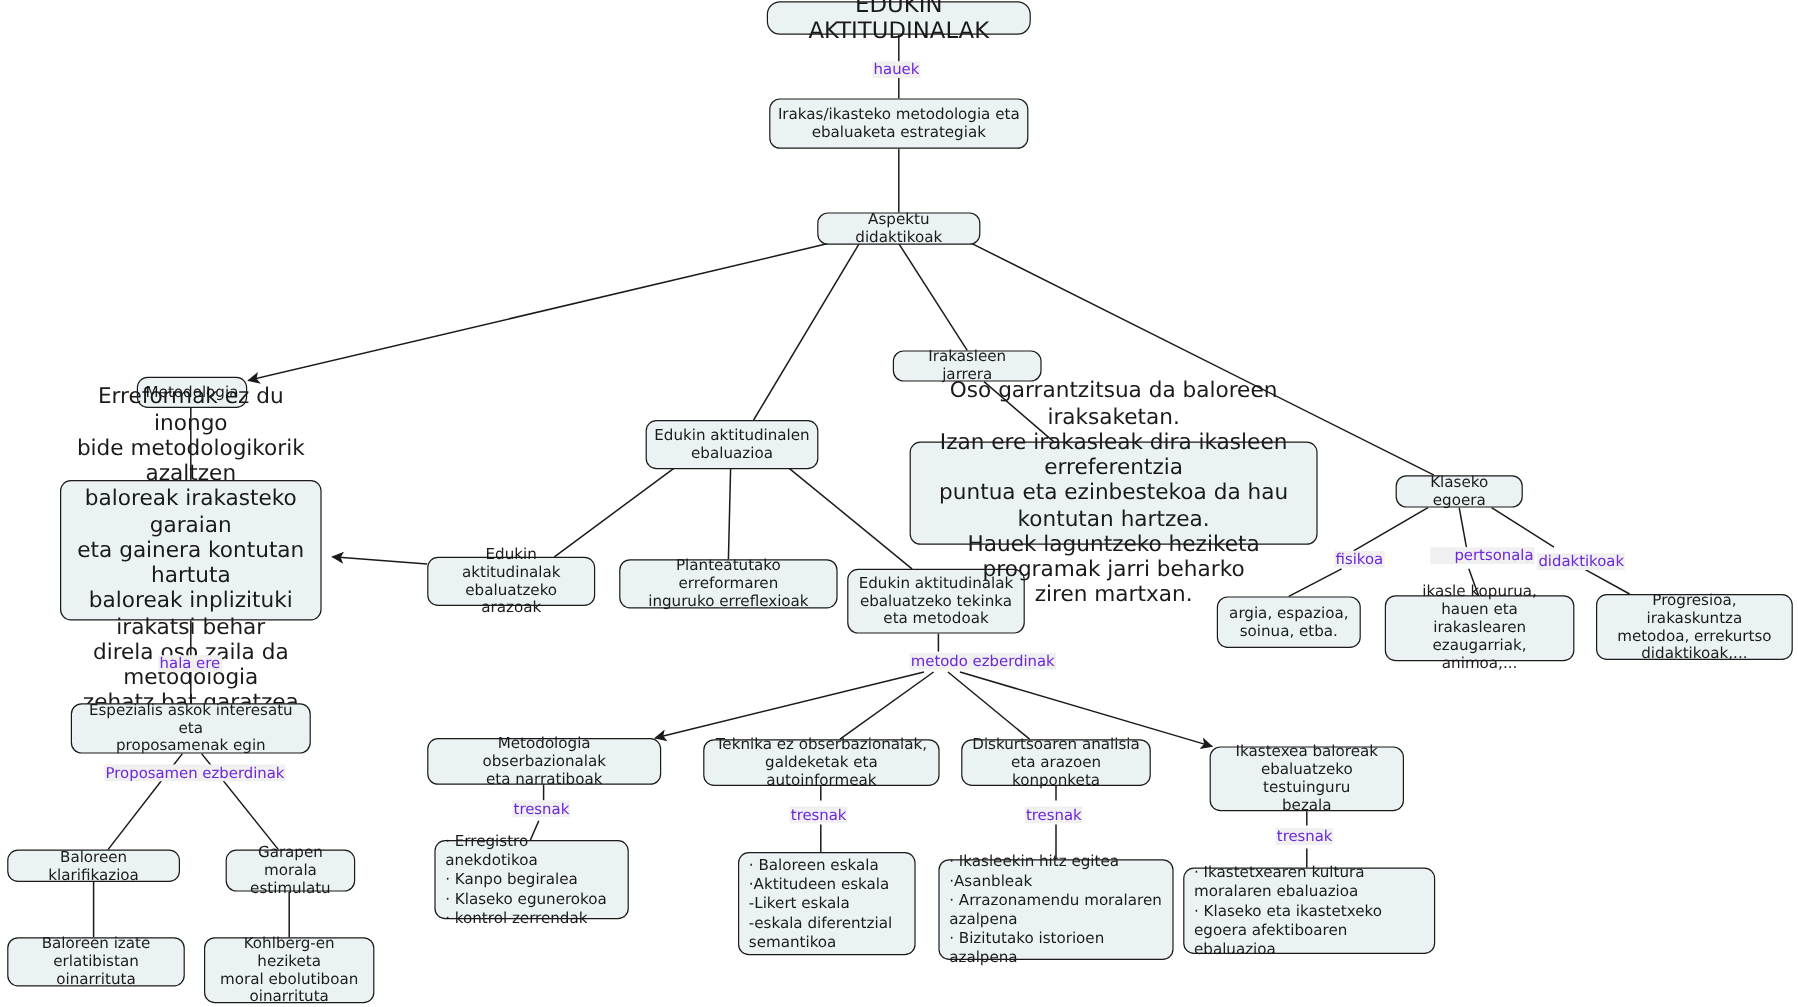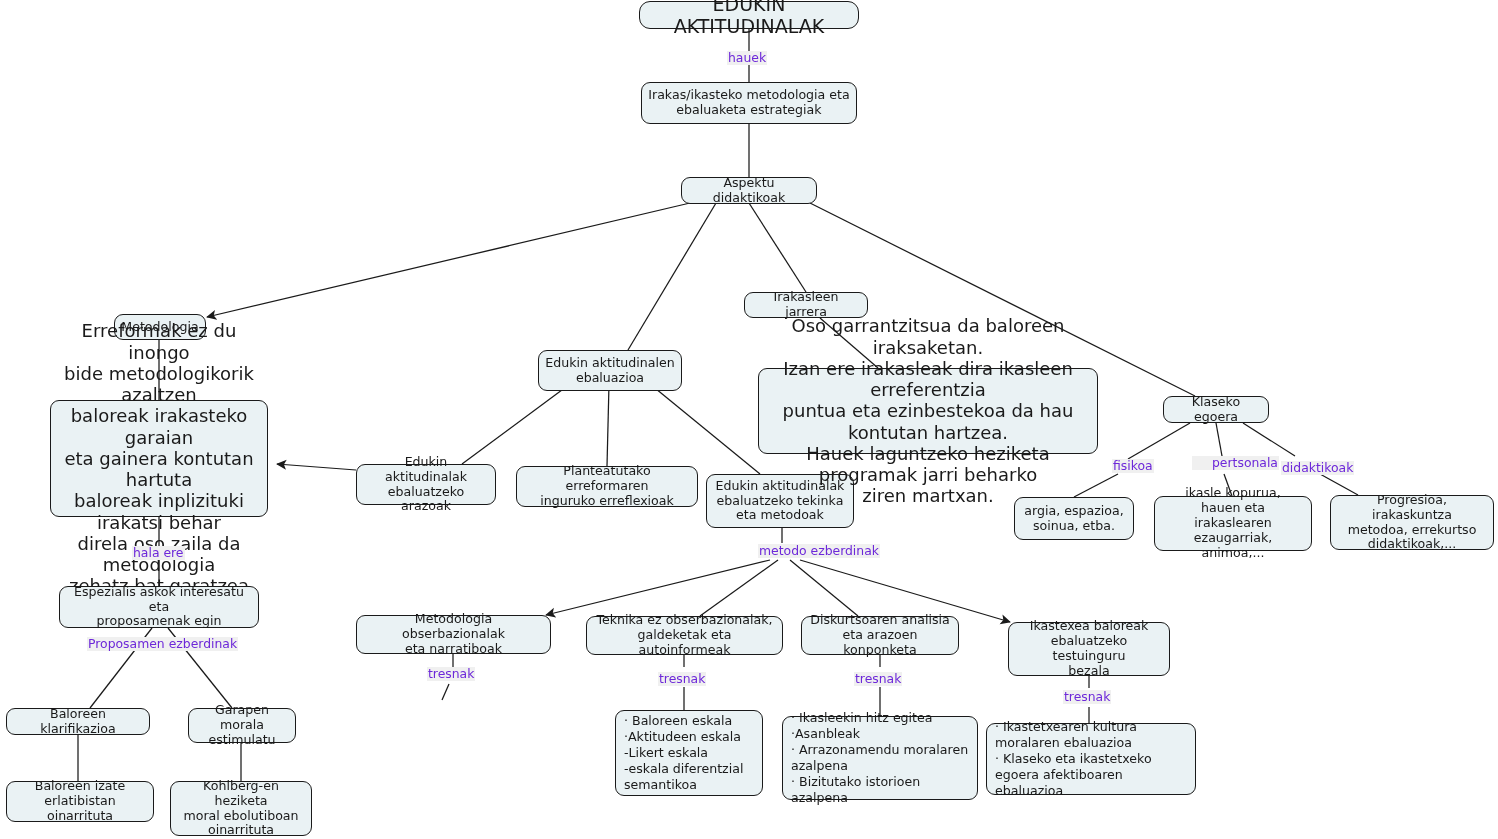--- a/index.html
+++ b/index.html
@@ -184,20 +184,24 @@
   <div class="node small" style="left:356px; top:615px; width:195px; height:39px;">Metodologia obserbazionalak
 eta narratiboak</div>
 
   <div class="node small" style="left:801px; top:616px; width:158px; height:39px;">Diskurtsoaren analisia
 eta arazoen konponketa</div>
 
   <div class="node small" style="left:1008px; top:622px; width:162px; height:54px;">Ikastexea baloreak
 ebaluatzeko testuinguru
 bezala</div>
 
+  <div class="node list" style="left:362px; top:700px; width:162px; height:66px;">· Erregistro anekdotikoa
+· Kanpo begiralea
+· Klaseko egunerokoa
+· kontrol zerrendak</div>
 
   <div class="node list" style="left:615px; top:710px; width:148px; height:86px;">· Baloreen eskala
 ·Aktitudeen eskala
    -Likert eskala
    -eskala diferentzial
     semantikoa</div>
 
   <div class="node list" style="left:782px; top:716px; width:196px; height:84px;">· Ikasleekin hitz egitea
 ·Asanbleak
 · Arrazonamendu moralaren

